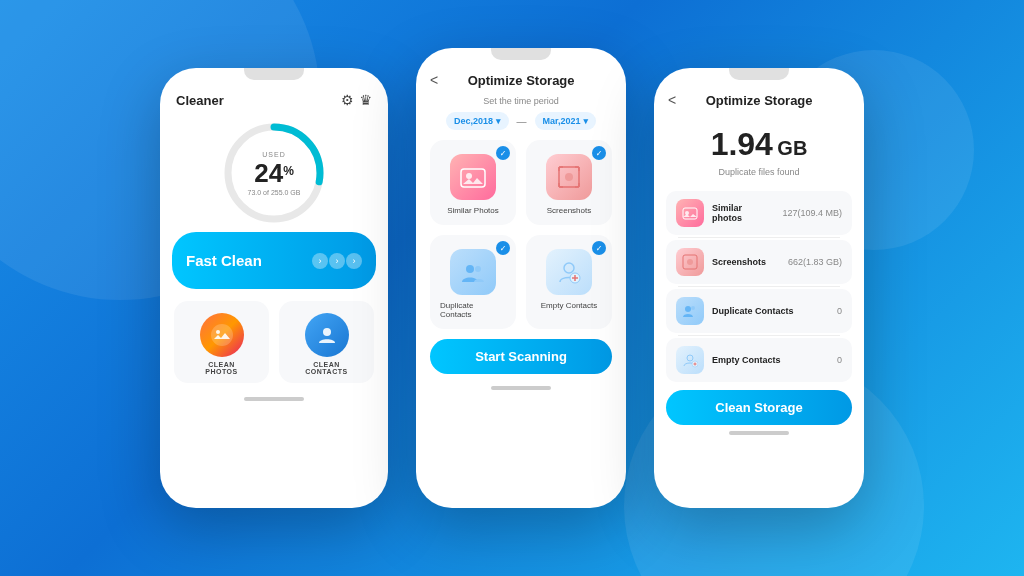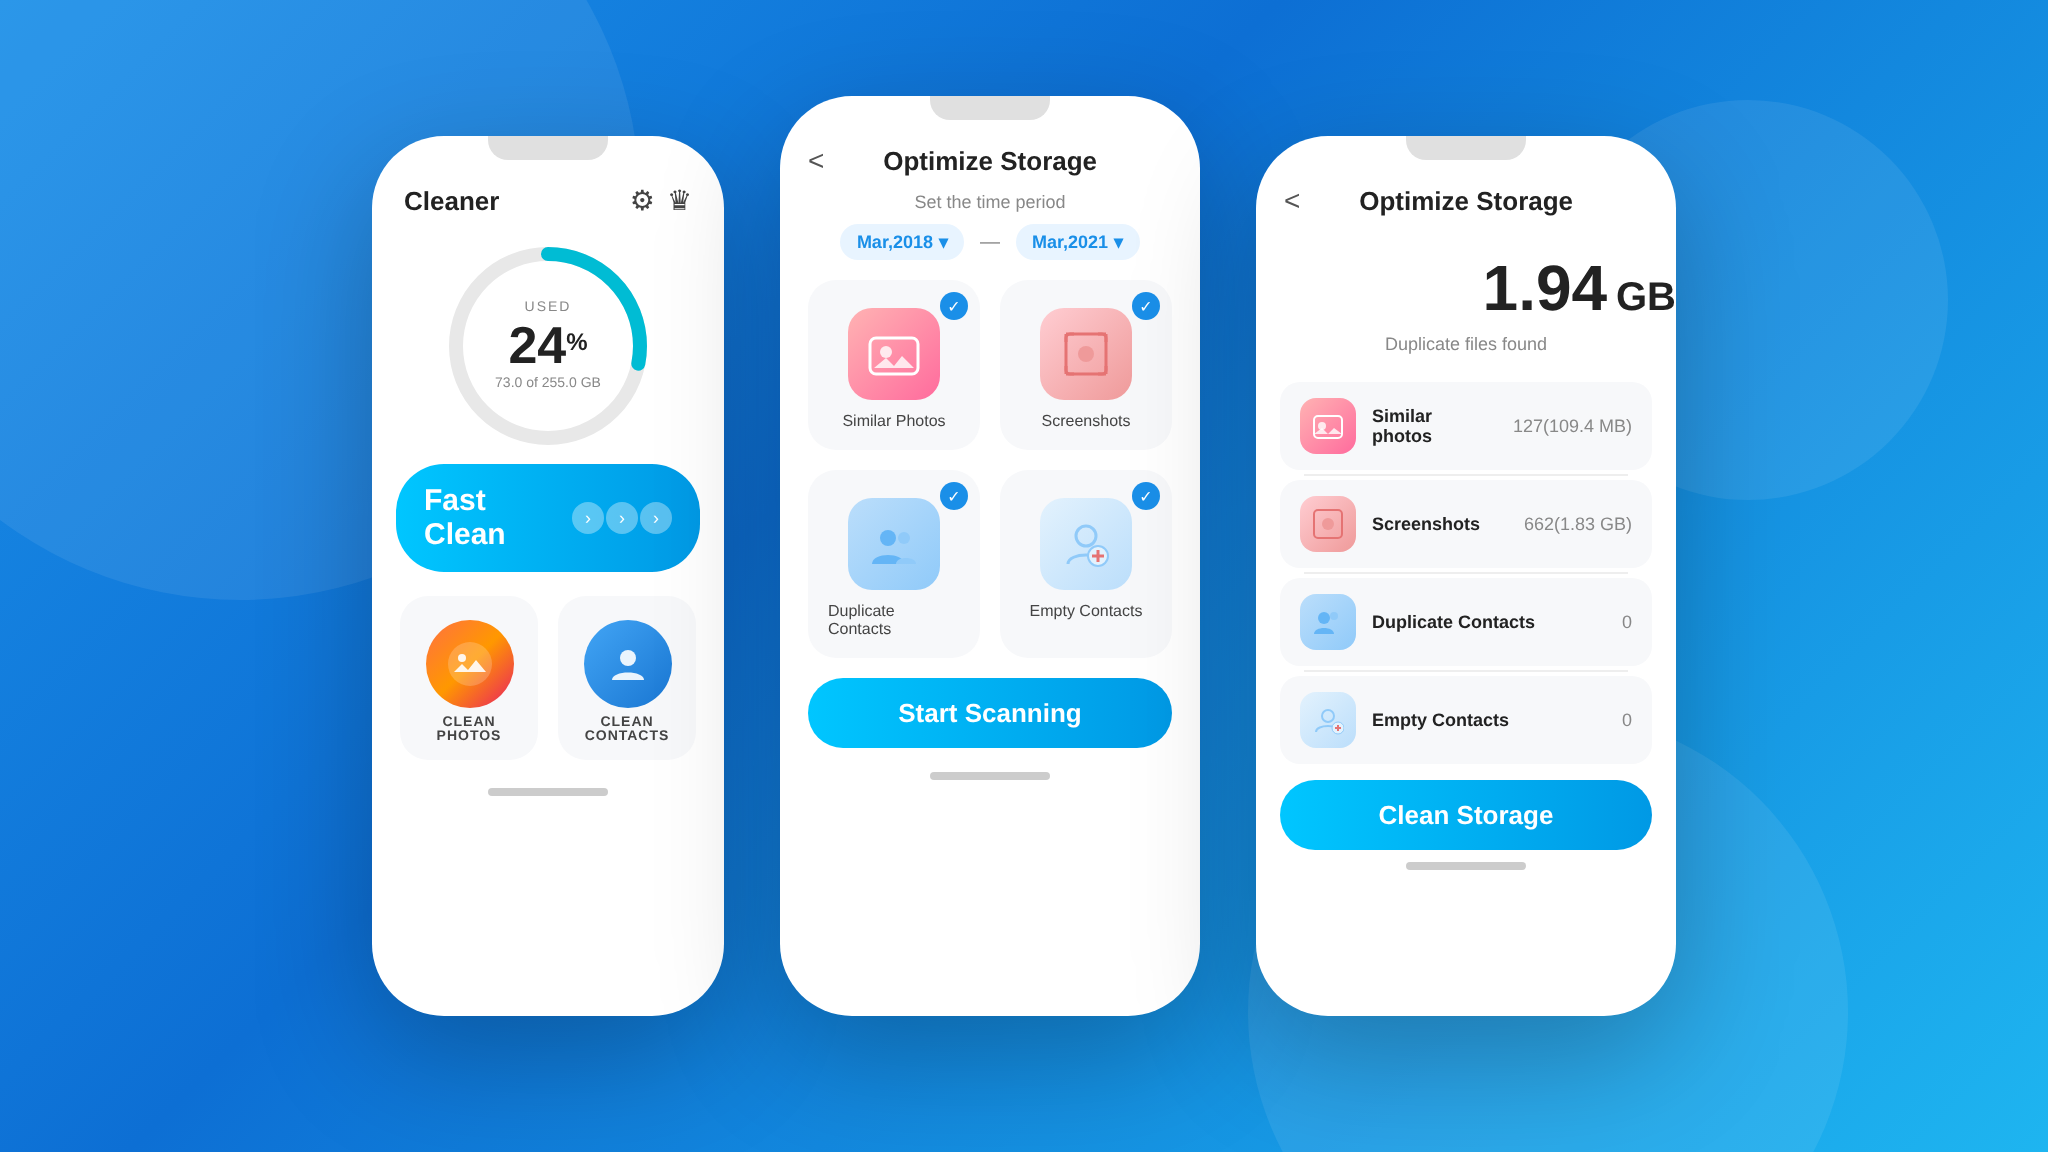--- a/index.html
+++ b/index.html
@@ -33,21 +33,21 @@
     }
 
     
     .phone {
       background: #fff;
       border-radius: 36px;
       box-shadow: 0 20px 60px rgba(0,0,0,0.25);
       overflow: hidden;
       position: relative;
     }
-    .phone-1 { width: 176px; height: 440px; }
+    .phone-1 { width: 228px; height: 440px; }
     .phone-2 { width: 210px; height: 460px; margin-top: -20px; }
     .phone-3 { width: 210px; height: 440px; }
 
     
     .notch {
       width: 60px; height: 12px;
       background: #e0e0e0;
       border-radius: 0 0 10px 10px;
       margin: 0 auto 4px;
     }
@@ -95,21 +95,21 @@
     .gauge-used { font-size: 7px; color: #888; letter-spacing: 1px; display: block; margin-bottom: 2px; }
     .gauge-percent { font-size: 26px; font-weight: 800; color: #222; }
     .gauge-pct-sym { font-size: 12px; font-weight: 600; color: #222; vertical-align: super; }
     .gauge-sub { font-size: 7px; color: #888; display: block; margin-top: 3px; }
 
     
     .fast-clean-btn {
       background: linear-gradient(90deg, #00c6ff, #0099e5);
       border-radius: 24px;
       margin: 2px 12px 6px;
-      padding: 10px 14px;
+      padding: 20px 14px;
       display: flex;
       align-items: center;
       justify-content: space-between;
     }
     .fast-clean-text {
       font-size: 15px; font-weight: 700; color: #fff;
     }
     .fast-clean-arrows {
       display: flex; gap: 1px;
     }
@@ -260,21 +260,21 @@
     
     .phone3-header {
       display: flex;
       align-items: center;
       padding: 8px 14px 4px;
     }
     .phone3-back { font-size: 14px; color: #555; margin-right: 6px; }
     .phone3-title { font-size: 13px; font-weight: 600; color: #222; flex: 1; text-align: center; margin-right: 14px; }
 
     .storage-gb {
-      text-align: right;
+      text-align: center;
       margin: 14px 0 4px;
     }
     .gb-number { font-size: 32px; font-weight: 800; color: #222; }
     .gb-unit { font-size: 20px; font-weight: 700; color: #222; }
     .storage-sub { text-align: center; font-size: 9px; color: #888; margin-bottom: 14px; }
 
     .storage-list {
       padding: 0 12px;
       display: flex;
       flex-direction: column;
@@ -391,21 +391,21 @@
   <div class="phone phone-2">
     <div class="notch"></div>
     <div class="phone2-header">
       <span class="back-arrow">&lt;</span>
       <span class="phone2-title">Optimize Storage</span>
     </div>
 
     <div class="time-period-label">Set the time period</div>
     <div class="time-period-row">
       <div class="time-dropdown">
-        <span>Mar,2018</span>
+        <span>Dec,2018</span>
         <span>▾</span>
       </div>
       <span class="time-sep">—</span>
       <div class="time-dropdown">
         <span>Mar,2021</span>
         <span>▾</span>
       </div>
     </div>
 
     <div class="scan-grid">

